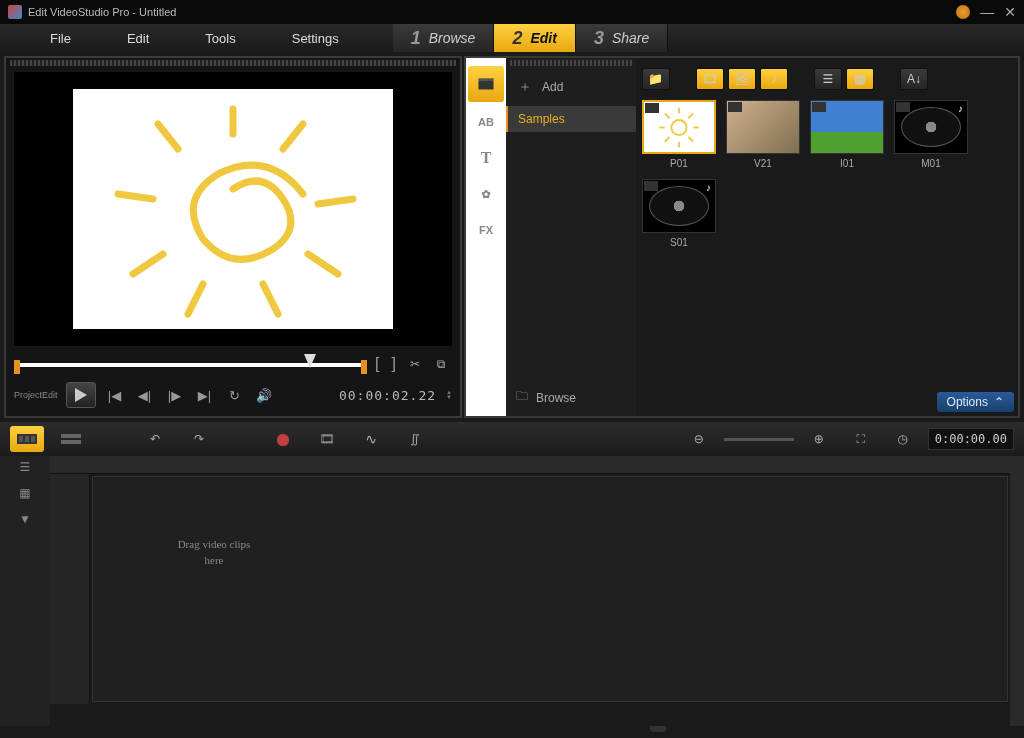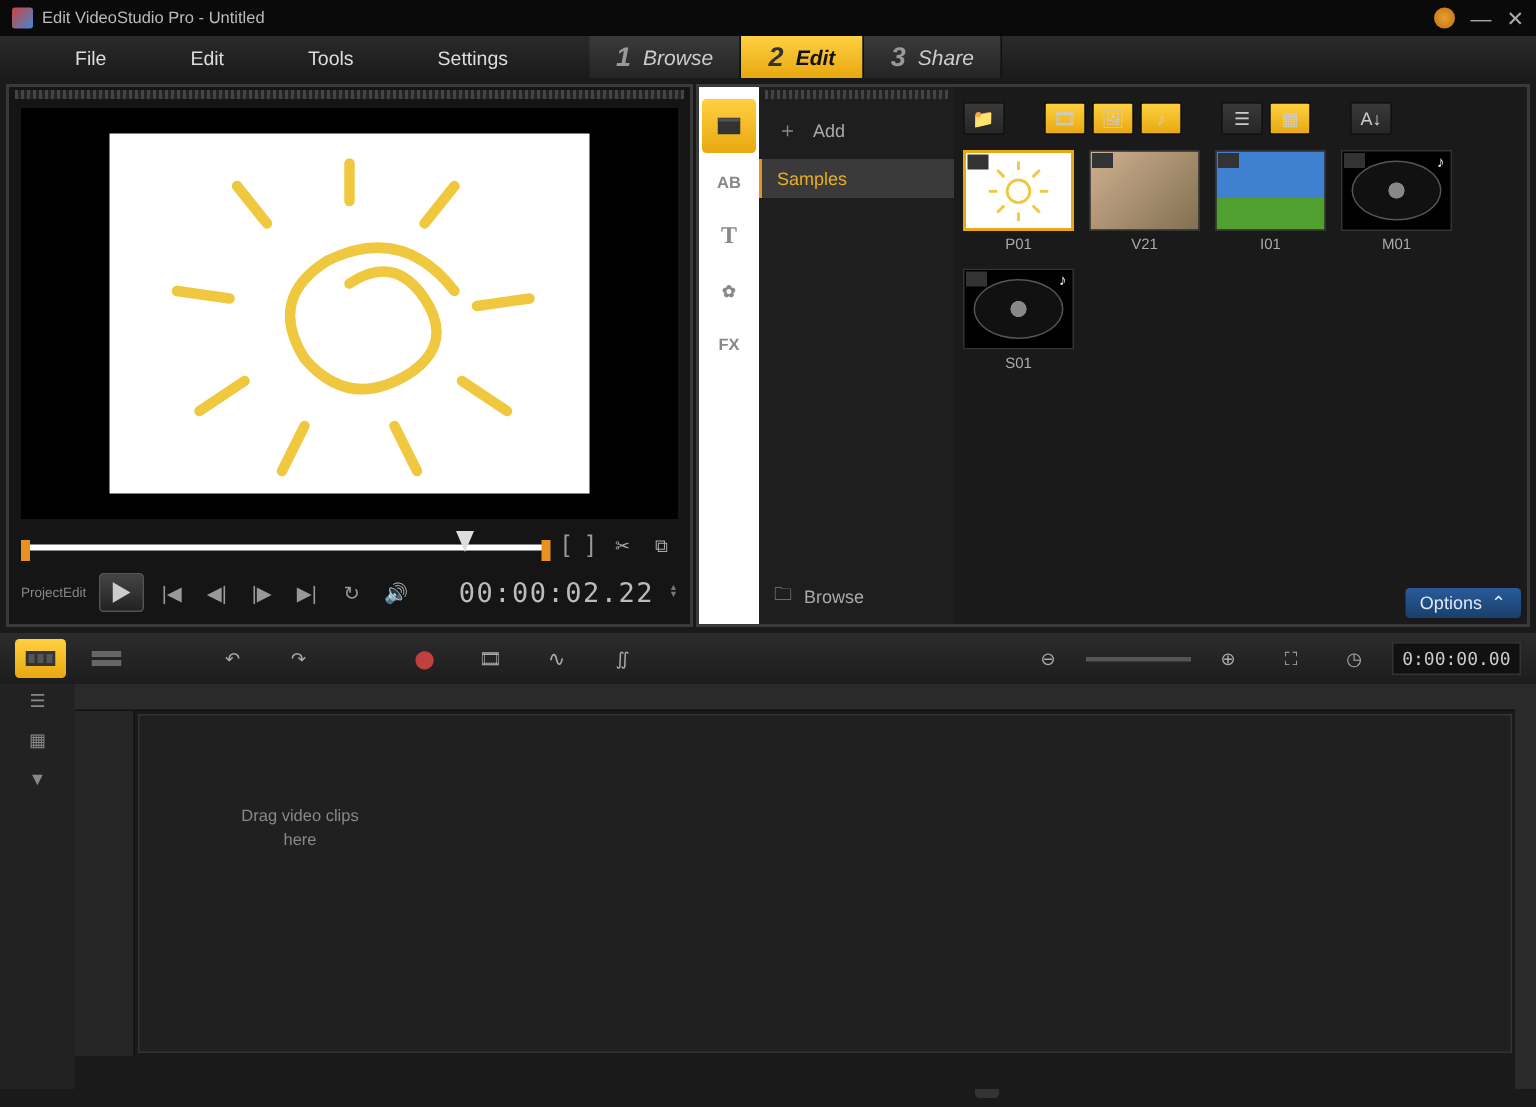--- a/index.html
+++ b/index.html
@@ -32,21 +32,21 @@
 .slider-track { position:absolute; top:9px; left:0; right:0; height:4px; background:#fff; }
 .slider-thumb { position:absolute; top:0; left:288px; width:12px; height:14px; background:#ddd; clip-path:polygon(50% 100%,0 0,100% 0); }
 .slider-end { position:absolute; top:6px; width:6px; height:14px; background:#e89020; }
 .bracket { color:#999; font-size:16px; cursor:pointer; padding:0 2px; }
 .tool-icon { width:18px; height:18px; display:inline-flex; align-items:center; justify-content:center; color:#aaa; cursor:pointer; }
 .playback-row { display:flex; align-items:center; padding:4px 8px 8px; gap:8px; }
 .pc-labels { display:flex; flex-direction:row; font-size:9px; color:#888; align-items:flex-end; line-height:11px; }
 .playbtn { width:30px; height:26px; background:linear-gradient(#444,#222); border:1px solid #555; border-radius:3px; display:flex; align-items:center; justify-content:center; cursor:pointer; }
 .playbtn svg { fill:#ccc; }
 .pb-icon { width:22px; color:#999; cursor:pointer; text-align:center; font-size:13px; }
-.timecode { margin-left:auto; font-family:monospace; color:#bbb; font-size:18px; letter-spacing:1px; }
+.timecode { margin-left:auto; font-family:monospace; color:#bbb; font-size:13px; letter-spacing:1px; }
 .spin { color:#777; display:inline-flex; flex-direction:column; font-size:6px; line-height:5px; margin-left:2px;}
 .library-pane { flex:1; border:2px solid #3a3a3a; margin:4px 4px 4px 2px; background:#151515; display:flex; }
 .lib-tabs { width:40px; background:#ffffff; display:flex; flex-direction:column; padding-top:6px; }
 .lib-tab { height:36px; display:flex; align-items:center; justify-content:center; cursor:pointer; color:#888; font-size:11px; font-weight:bold; }
 .lib-tab.active { background:linear-gradient(#ffd040,#e8a810); color:#222; border-radius:3px; margin:2px; }
 .lib-mid { width:130px; background:#1e1e1e; display:flex; flex-direction:column; }
 .add-row { display:flex; align-items:center; gap:10px; padding:10px 12px; cursor:pointer; color:#aaa; }
 .plus { font-size:14px; color:#888; }
 .samples-row { background:#3a3a3a; padding:6px 10px; color:#e8b020; font-size:12px; border-left:2px solid #e89020; }
 .browse-row { margin-top:auto; padding:8px 10px; display:flex; align-items:center; gap:8px; color:#aaa; cursor:pointer; }
@@ -72,21 +72,21 @@
 .zoom-slider { width:70px; height:3px; background:#555; position:relative;}
 .tl-time { font-family:monospace; background:#111; padding:3px 6px; border:1px solid #333; color:#ccc; font-size:12px; }
 .tl-body { display:flex; height:270px; }
 .tl-left { width:50px; background:#222; display:flex; flex-direction:column; align-items:center; padding-top:4px; gap:12px;}
 .tl-left .ico { color:#888; font-size:12px; cursor:pointer;}
 .tl-tracks { flex:1; background:#1a1a1a; position:relative; }
 .tl-header { height:18px; background:#2a2a2a; border-bottom:1px solid #111;}
 .track-row { height:230px; display:flex; }
 .track-label { width:40px; background:#262626; border-right:1px solid #111;}
 .track-drop { flex:1; background:#202020; border:1px solid #333; margin:2px; display:flex; align-items:center; color:#888; font-size:11px; text-align:center; flex-direction:column; justify-content:center; padding-left:30px; }
-.track-drop-text { width:80px; line-height:16px; position:absolute; left:110px; top:80px;}
+.track-drop-text { width:80px; line-height:16px; position:absolute; left:124px; top:80px;font-family:Liberation Serif, serif;}
 .scrollbar-v { width:14px; background:#2a2a2a; }
 svg.icon { width:16px; height:16px; }
 </style>
 </head>
 <body>
 
 <div class="titlebar">
   <div class="left">
     <div class="app-icon"></div>
     <div class="title">Edit VideoStudio Pro - Untitled</div>

